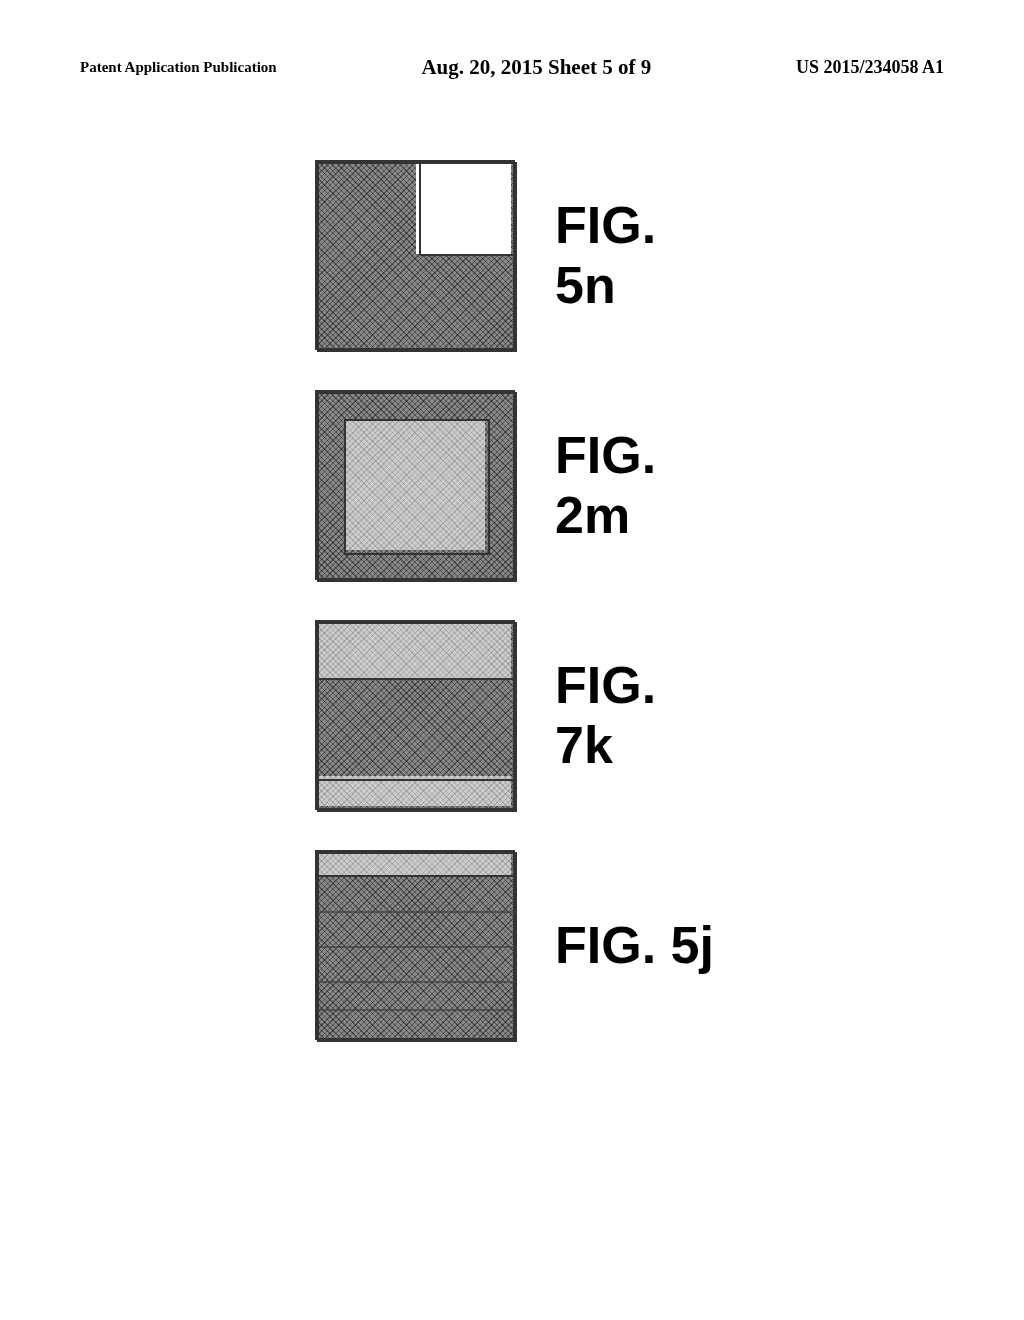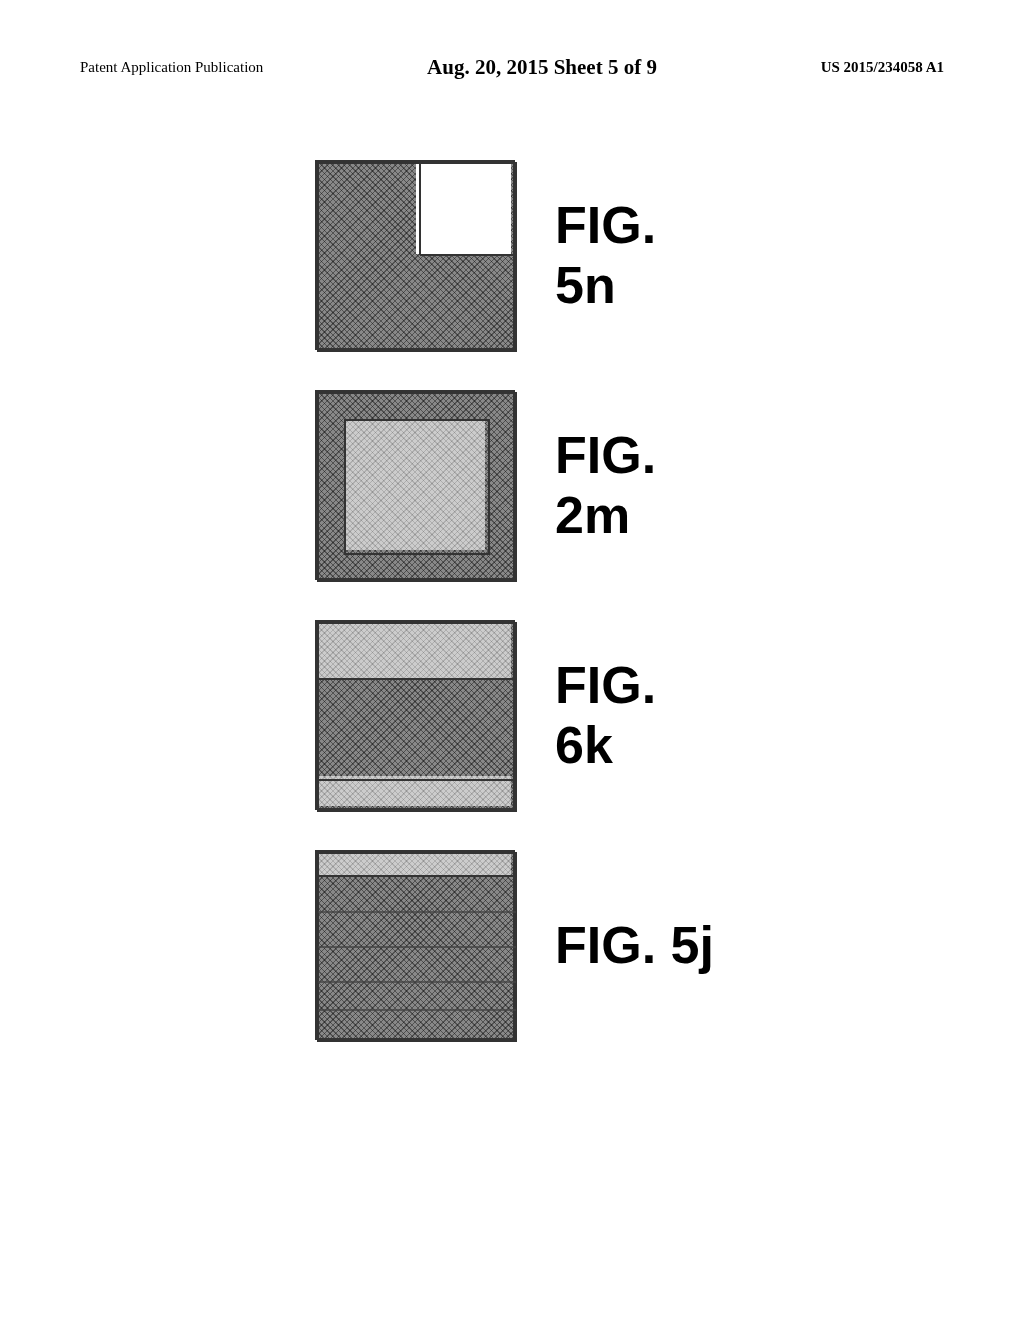--- a/index.html
+++ b/index.html
@@ -20,33 +20,33 @@
       right: 0;
       display: flex;
       justify-content: space-between;
       align-items: center;
       padding: 0 80px;
       font-size: 15px;
       font-weight: bold;
     }
 
     .header-left {
-      font-weight: normal;
+      font-weight: bold;
       font-size: 15px;
     }
 
     .header-center {
       font-weight: bold;
       font-size: 21px;
       text-align: center;
     }
 
     .header-right {
       font-weight: bold;
-      font-size: 15px;
+      font-size: 18px;
     }
 
     .figures-container {
       position: absolute;
       top: 160px;
       left: 0;
       right: 0;
       display: flex;
       flex-direction: column;
       align-items: center;
@@ -204,21 +204,21 @@
 
       <div style="position:absolute;top:2px;left:2px;right:2px;height:55px;" class="pattern-light"></div>
 
       <div style="position:absolute;bottom:2px;left:2px;right:2px;height:30px;" class="pattern-light"></div>
       <svg width="200" height="190" style="position:absolute;top:0;left:0;">
         <rect x="1" y="1" width="198" height="188" fill="none" stroke="#333" stroke-width="2"></rect>
         <line x1="1" y1="57" x2="199" y2="57" stroke="#333" stroke-width="2"></line>
         <line x1="1" y1="158" x2="199" y2="158" stroke="#333" stroke-width="2"></line>
       </svg>
     </div>
-    <div class="fig-label">FIG. 6k</div>
+    <div class="fig-label">FIG. 7k</div>
   </div>
 
   <div class="figure-row">
     <div class="fig5j-canvas" style="position:relative;">
 
       <div style="position:absolute;top:0;left:0;right:0;bottom:0;" class="pattern-dark"></div>
 
       <div style="position:absolute;top:2px;left:2px;right:2px;height:22px;" class="pattern-light"></div>
 
       <svg width="200" height="190" style="position:absolute;top:0;left:0;">

